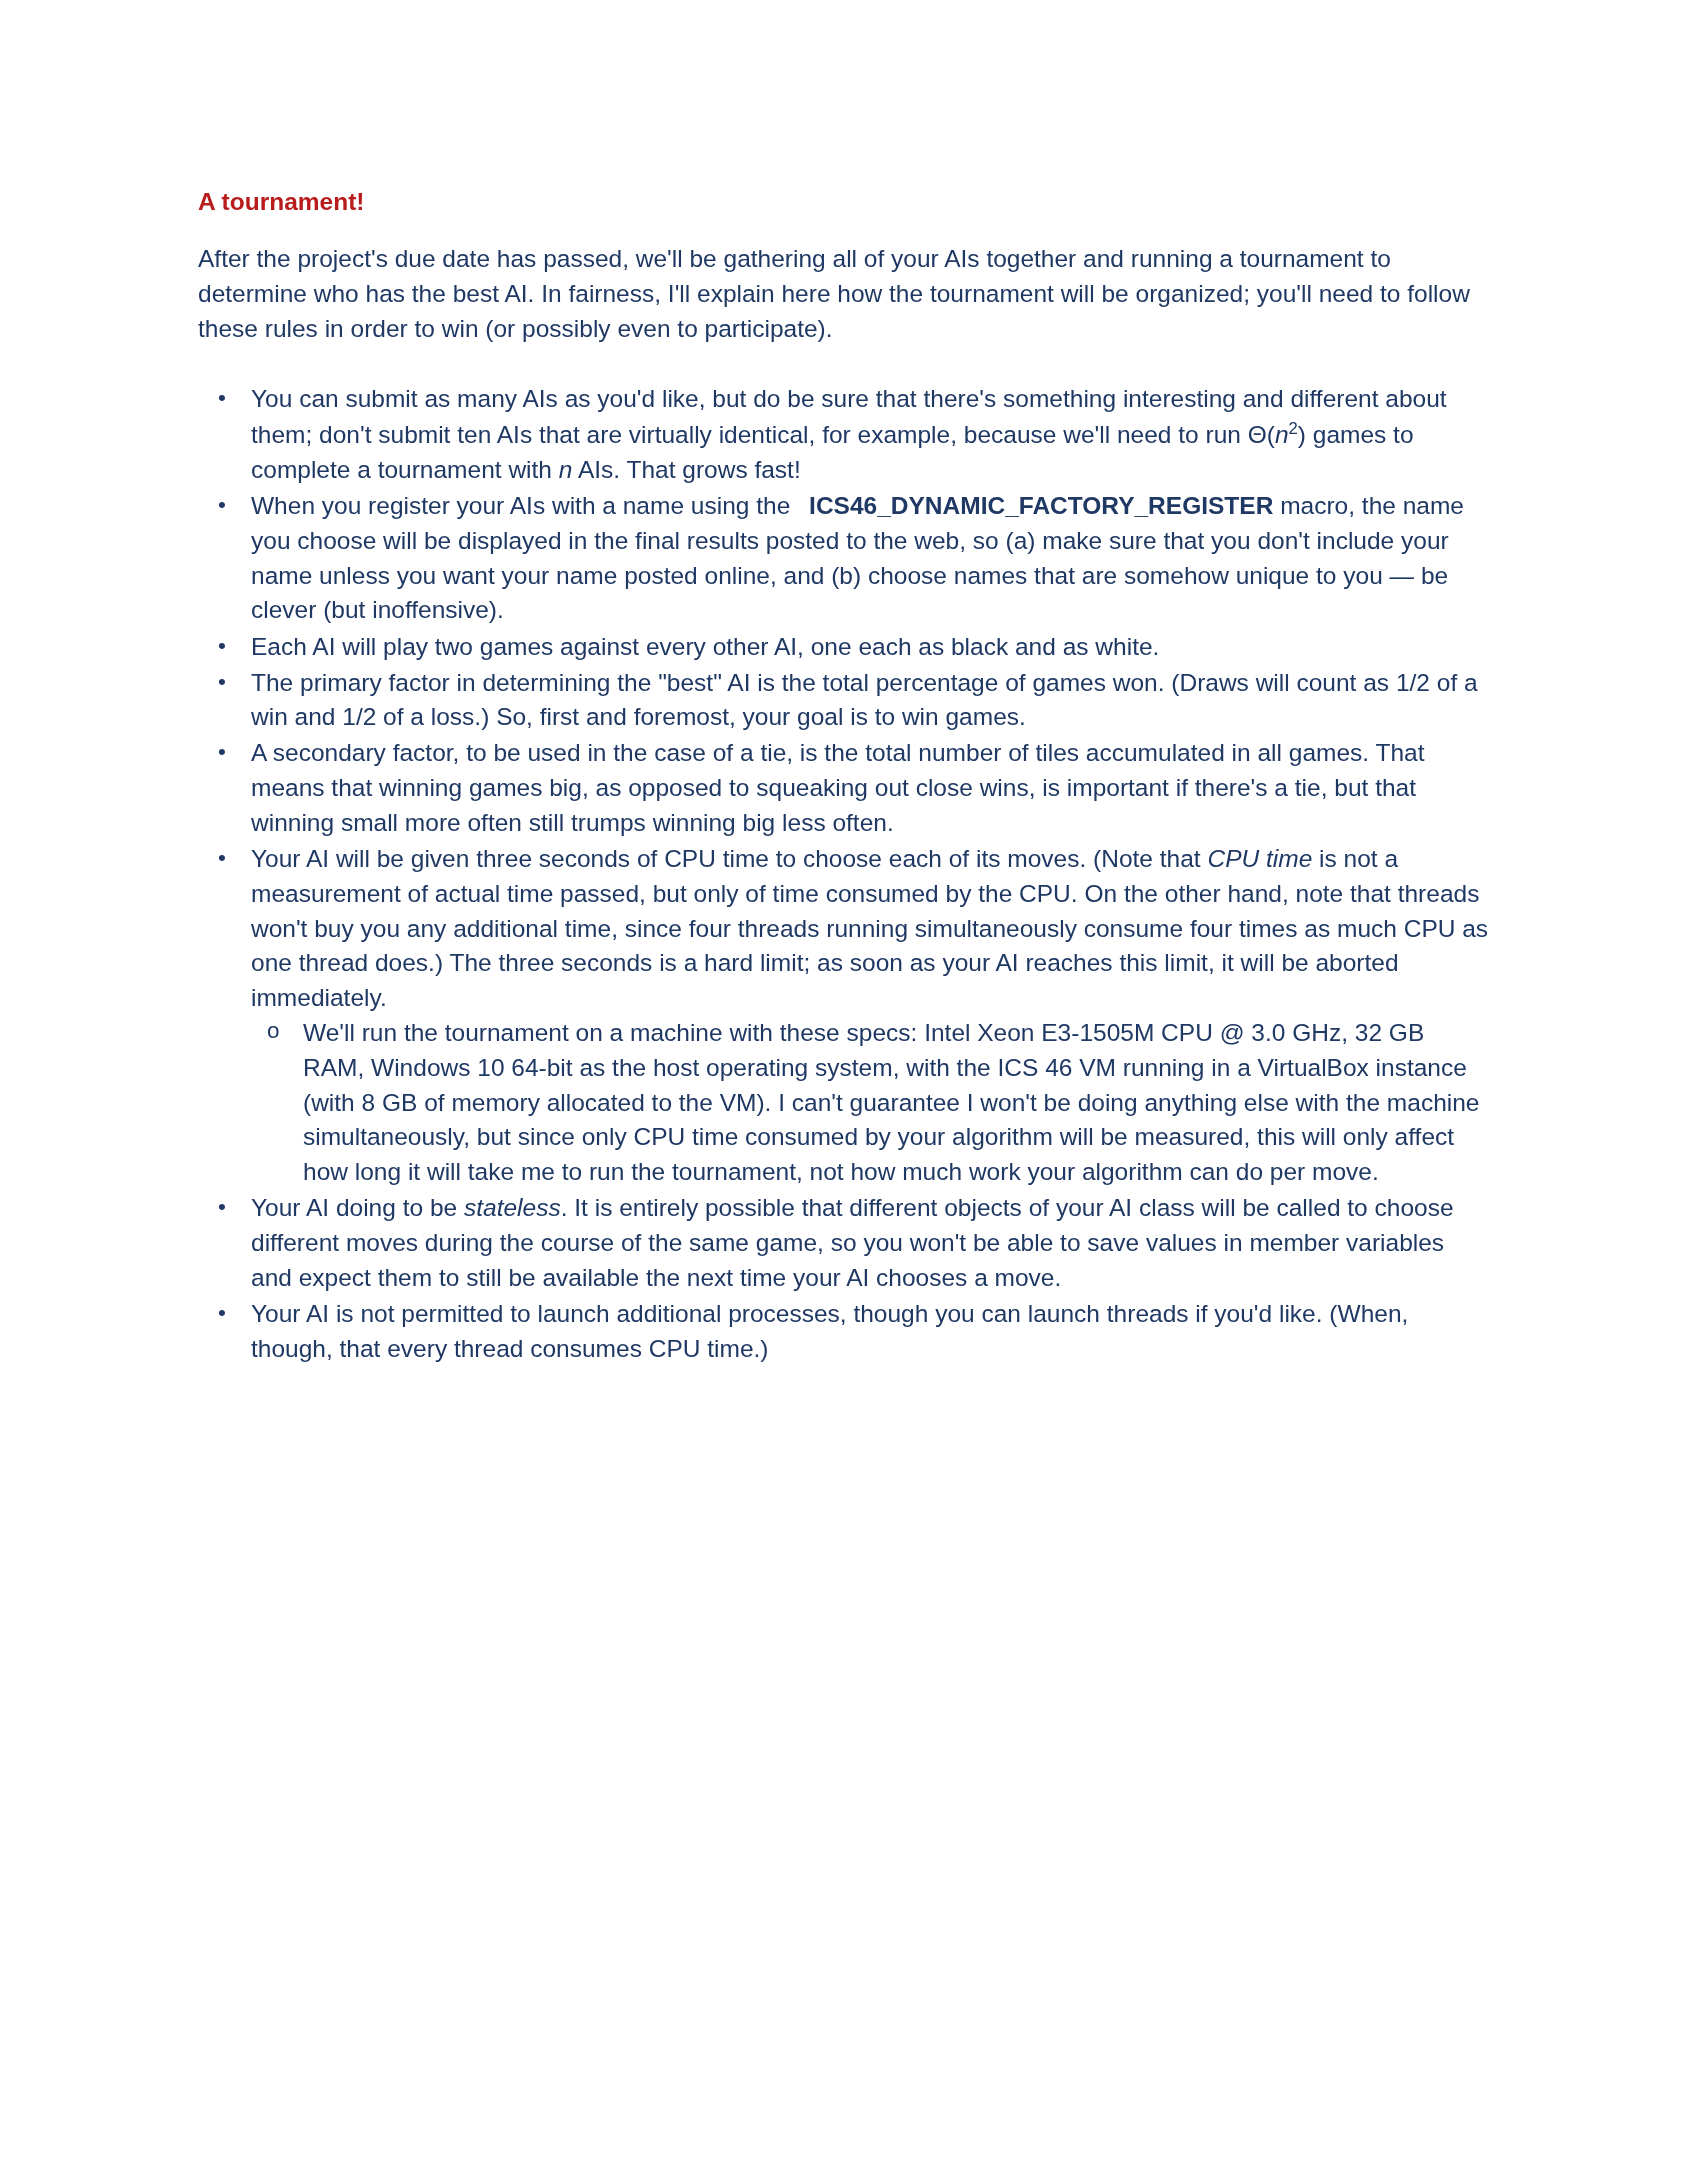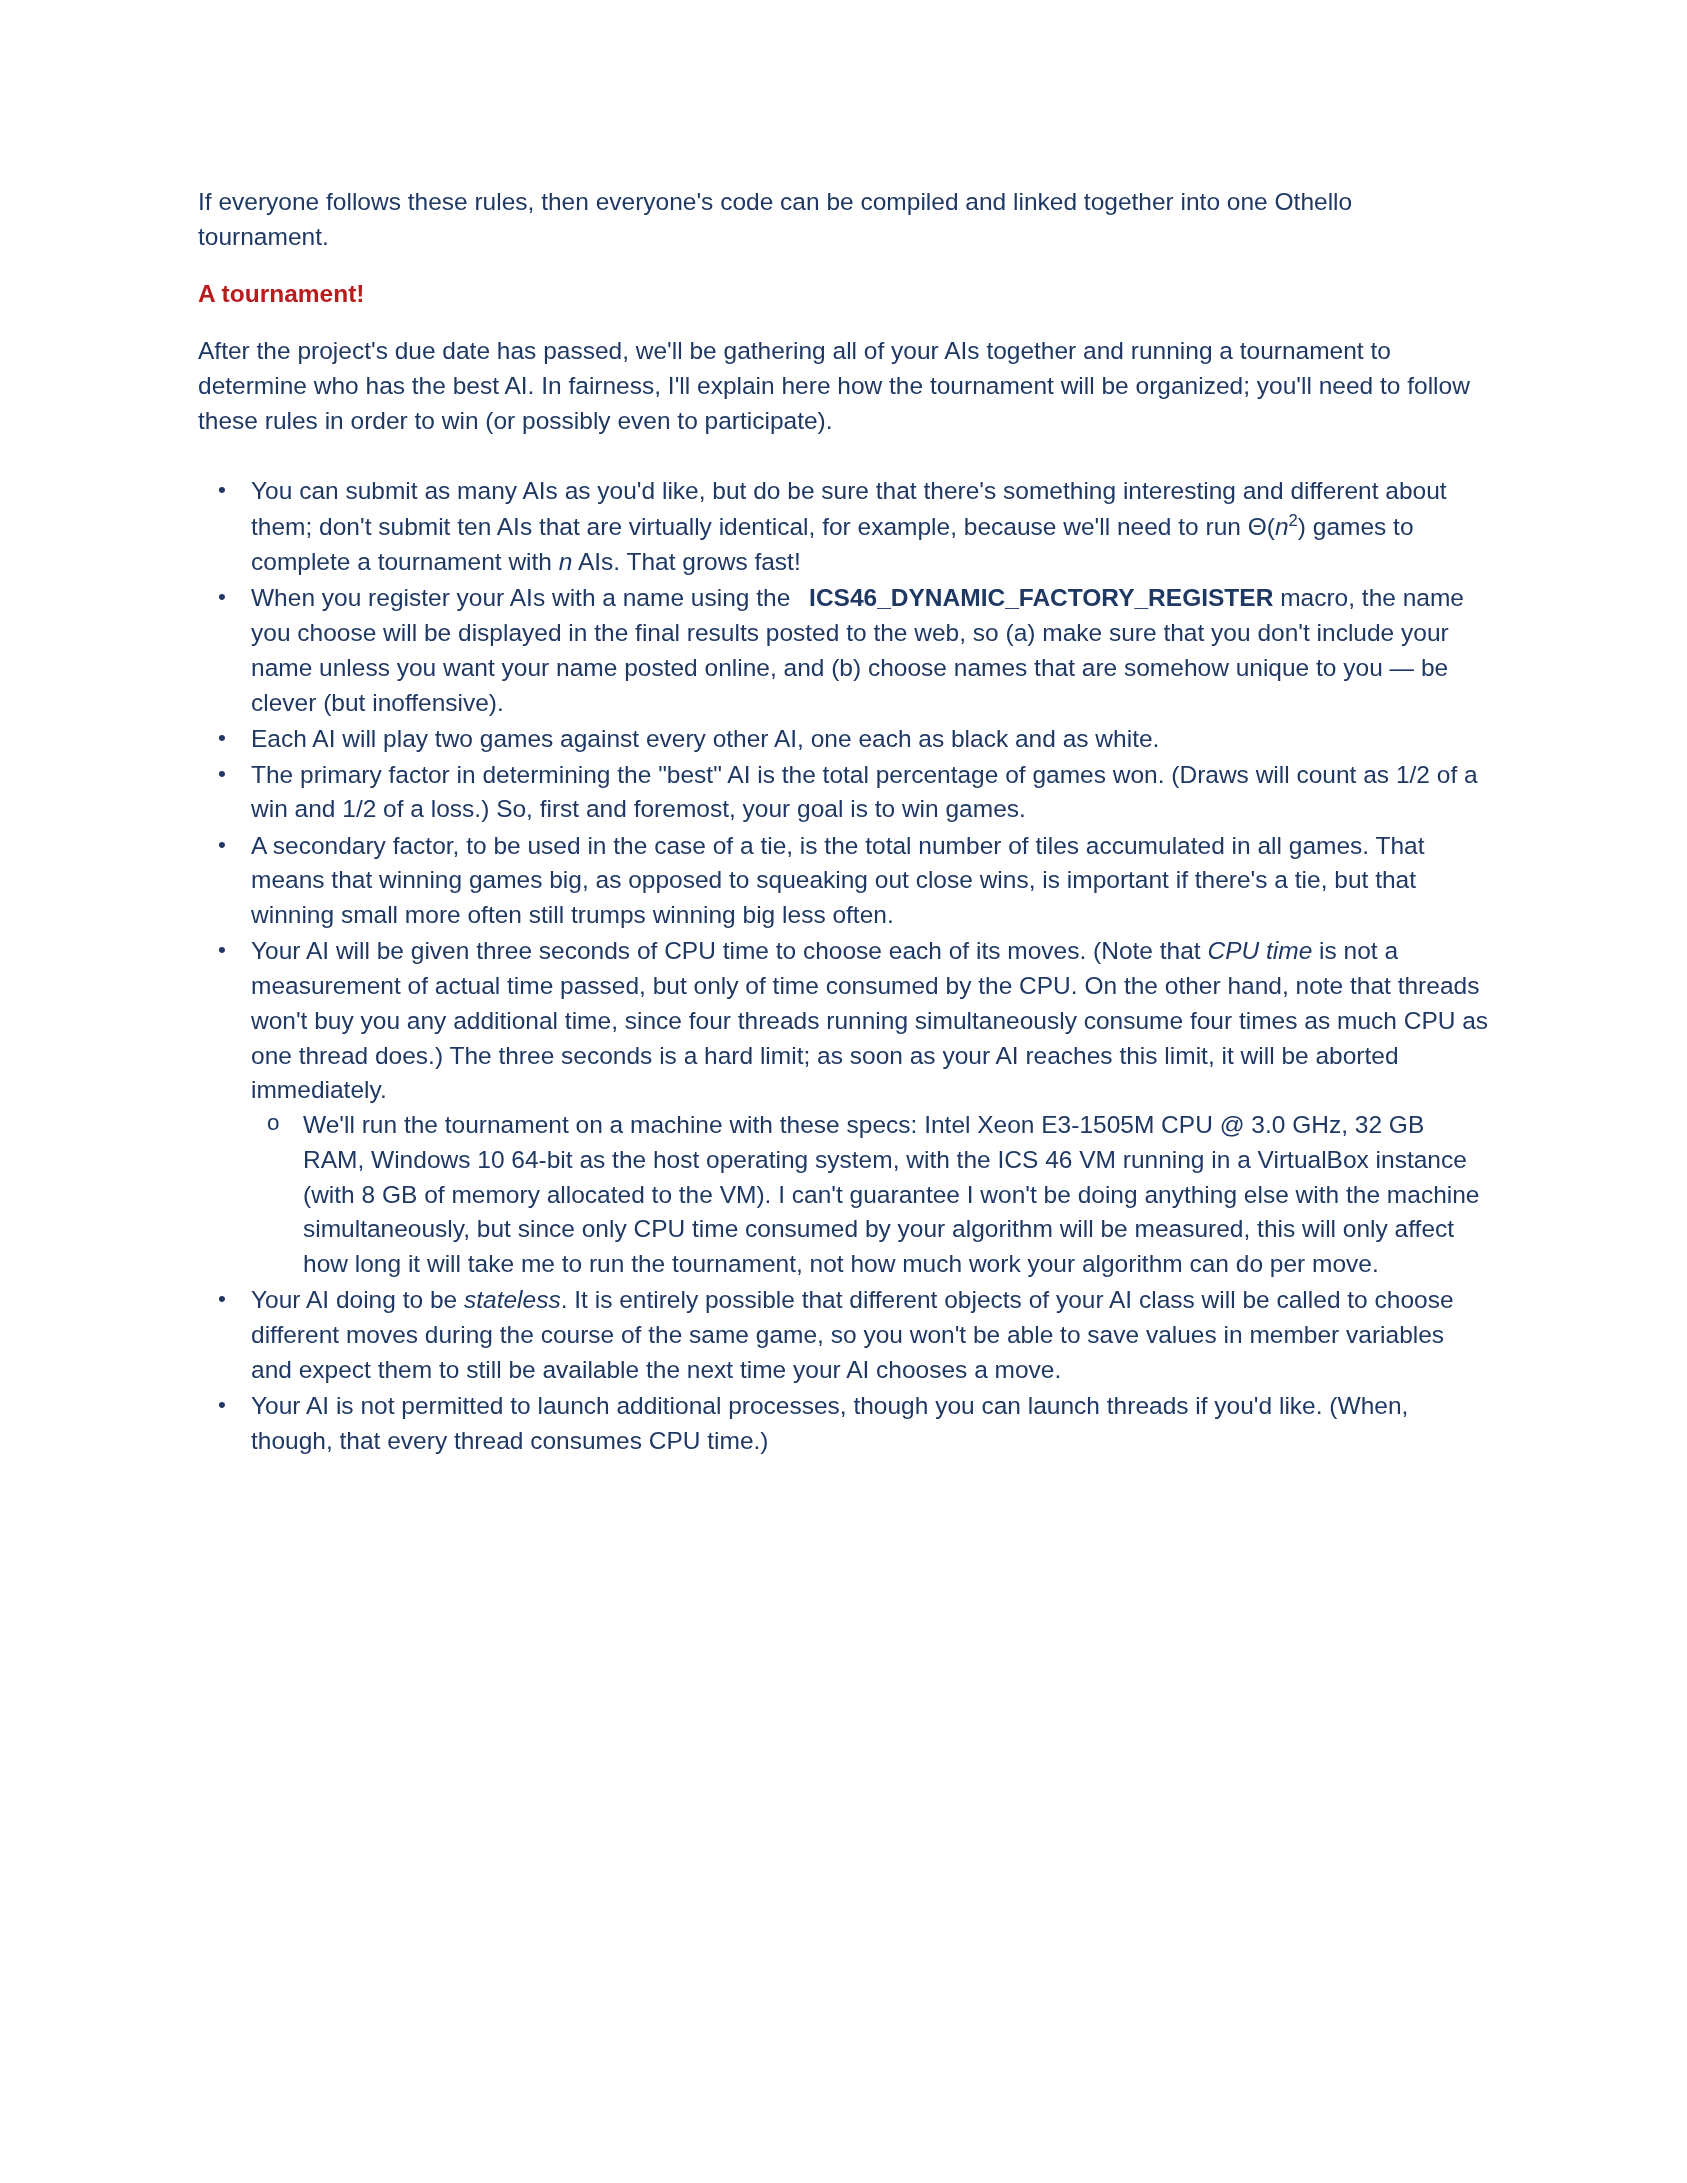--- a/index.html
+++ b/index.html
@@ -86,21 +86,20 @@
     vertical-align: super;
   }
   .spacer-small { height: 13.2px; }
 </style>
 </head>
 <body>
 
 <div class="page">
   <div class="doc-body">
 
-    <p class="para">If everyone follows these rules, then everyone's code can be compiled and linked together into one Othello tournament.</p>
 
     <h2 class="heading">A tournament!</h2>
 
     <p class="para">After the project's due date has passed, we'll be gathering all of your AIs together and running a tournament to determine who has the best AI. In fairness, I'll explain here how the tournament will be organized; you'll need to follow these rules in order to win (or possibly even to participate).</p>
 
     <div class="spacer-small"></div>
 
     <ul class="bullets">
 
       <li>

